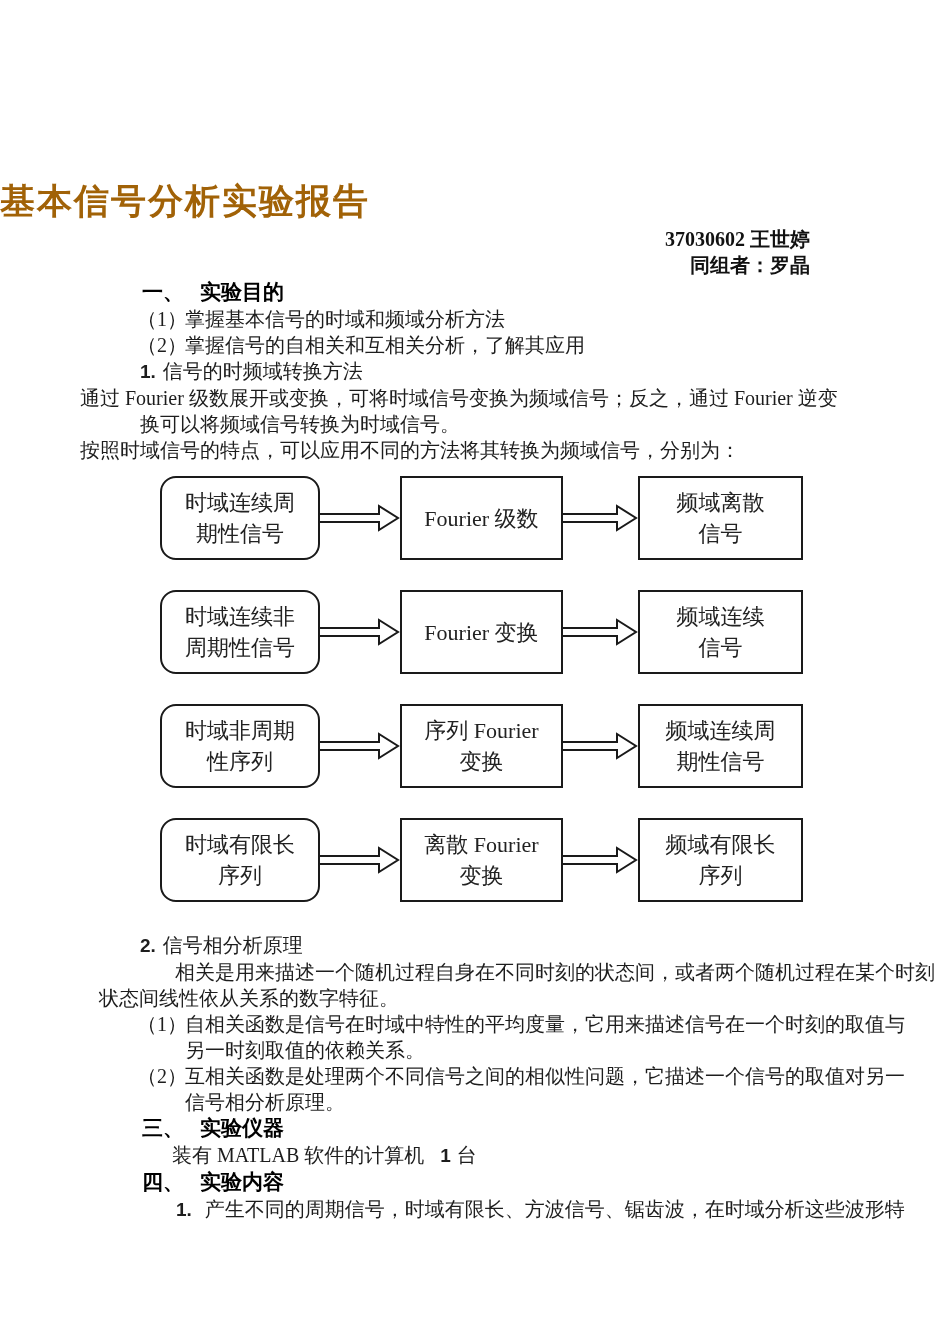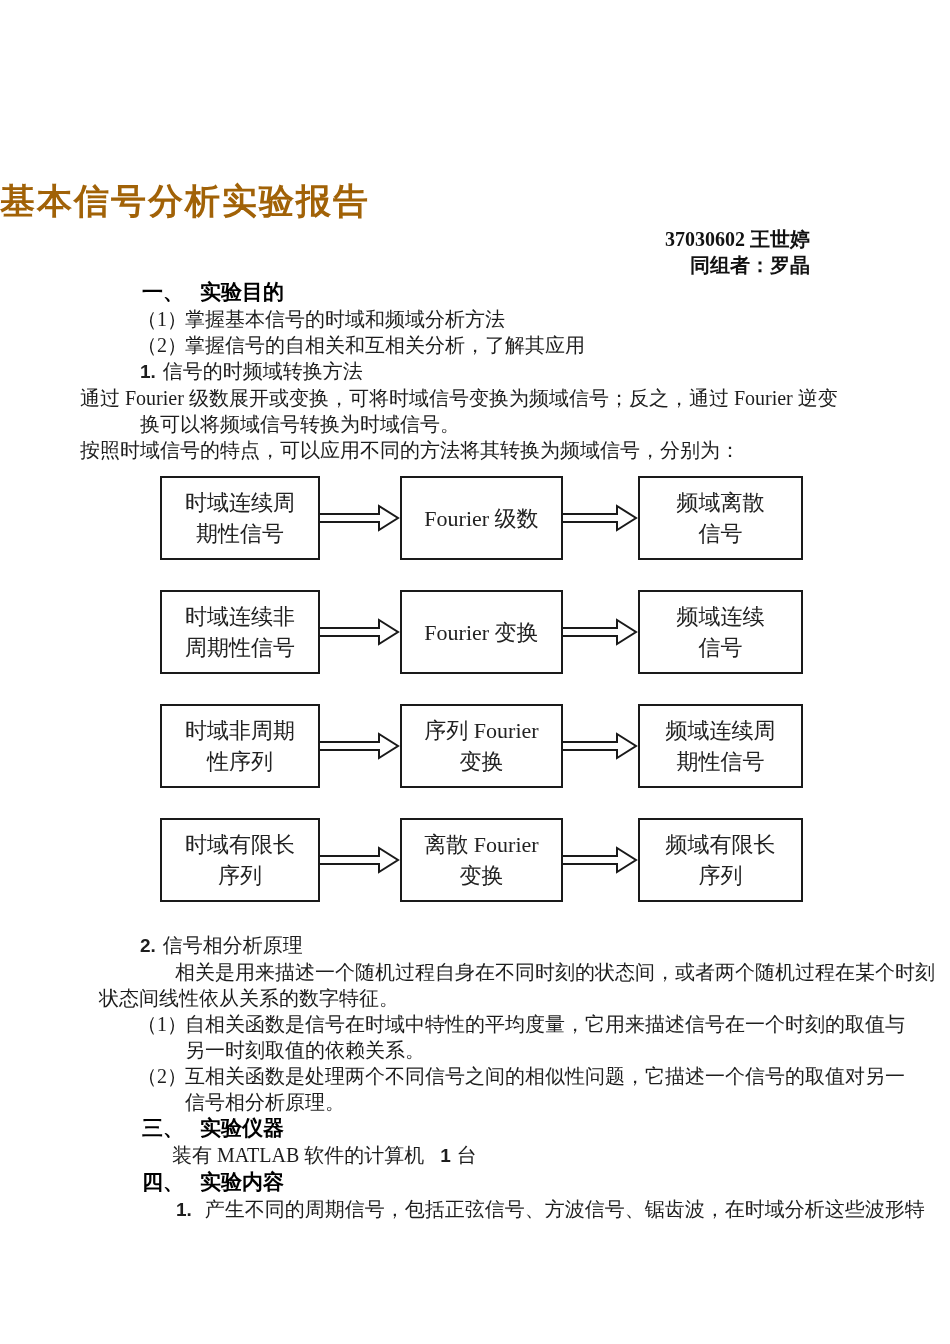--- a/index.html
+++ b/index.html
@@ -42,21 +42,21 @@
   .hang2{padding-left:185px;}
   
   .flowchart{margin-top:13px;margin-bottom:0;}
   .flow-row{position:relative;height:84px;margin-bottom:30px;}
   .fb{
     position:absolute;top:0;height:84px;box-sizing:border-box;
     border:2px solid #1a1a1a;background:#fff;
     display:flex;flex-direction:column;justify-content:center;align-items:center;
     font-size:22px;line-height:31px;color:#222;text-align:center;
   }
-  .fb-left{left:160px;width:160px;}
+  .fb-left{left:160px;width:160px;border-radius:16px;}
   .fb-mid{left:400px;width:163px;}
   .fb-right{left:638px;width:165px;}
   .box-line:empty{display:none;}
   .fa{position:absolute;top:28px;height:28px;}
   .fa-1{left:320px;width:80px;}
   .fa-2{left:563px;width:75px;}
   .fa svg{display:block;width:100%;height:28px;}
   
   .s3-body{padding-left:172px;}
   .s3-qty{font-weight:bold;font-family:"Liberation Sans","DejaVu Sans",sans-serif;font-size:19px;margin-left:16px;margin-right:6px;}
@@ -220,17 +220,17 @@
       <span class="sec-num">三、</span><span>实验仪器</span>
     </div>
     <div class="line s3-body">
       <span>装有 MATLAB 软件的计算机</span><span class="s3-qty">1</span><span>台</span>
     </div>
 
     <div class="h-sec">
       <span class="sec-num">四、</span><span>实验内容</span>
     </div>
     <div class="line s4-item">
-      <span class="item-num">1.</span><span>产生不同的周期信号，包括正弦信号、方波信号、锯齿波，在时域分析这些波形特</span>
+      <span class="item-num">1.</span><span>产生不同的周期信号，时域有限长、方波信号、锯齿波，在时域分析这些波形特</span>
     </div>
 
   </div>
 </div>
 
 </body></html>

